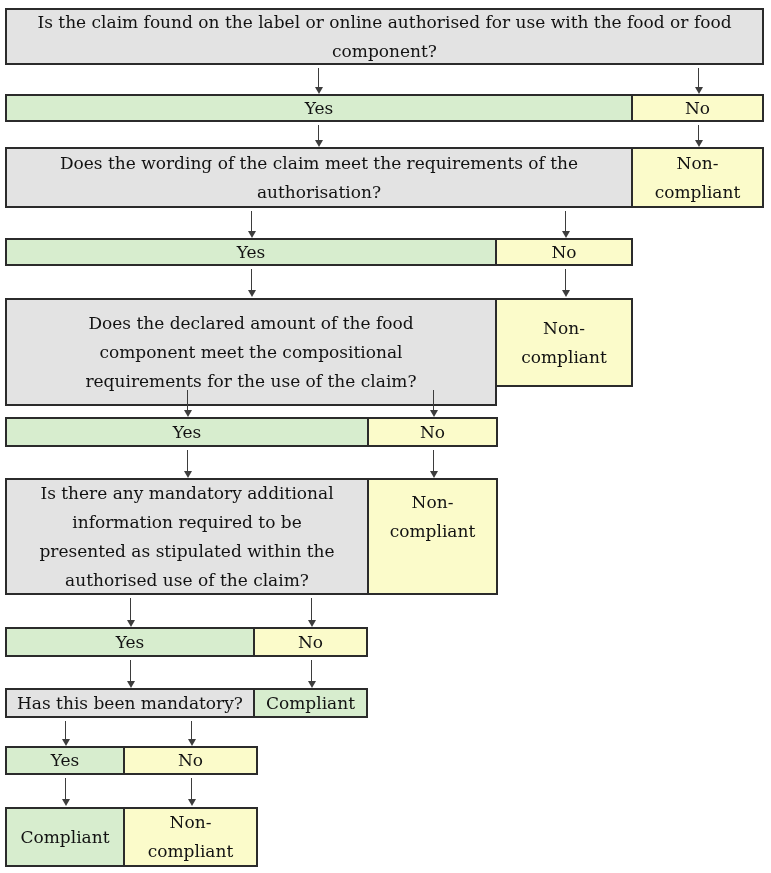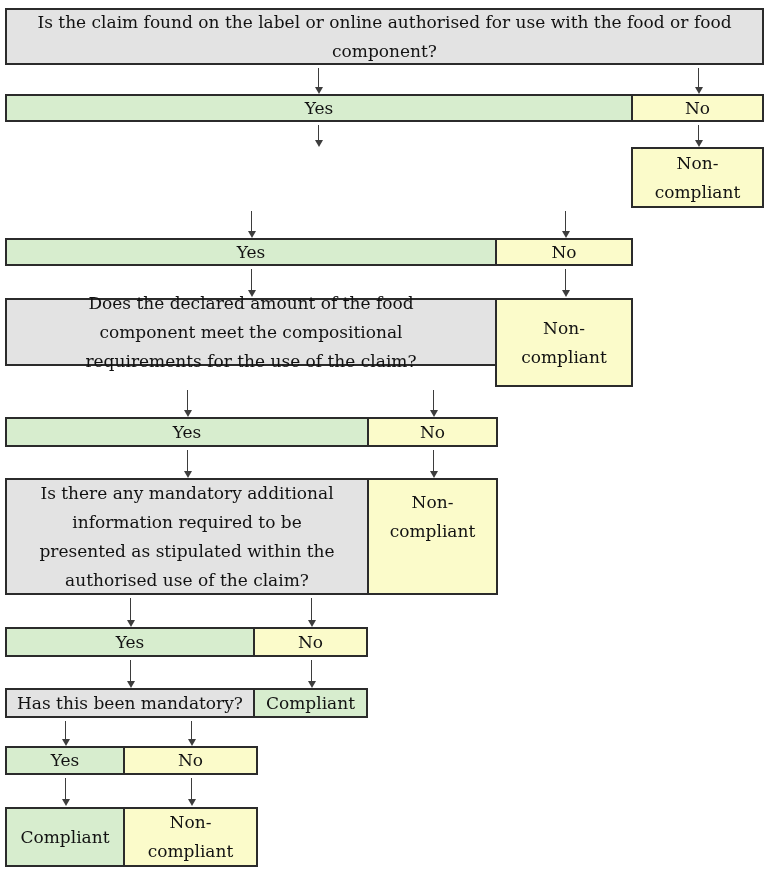--- a/index.html
+++ b/index.html
@@ -73,38 +73,41 @@
   <div class="box yes" style="left:5px; top:94px; width:628px; height:28px;">
     <span>Yes</span>
   </div>
   <div class="box no" style="left:631px; top:94px; width:133px; height:28px;">
     <span>No</span>
   </div>
 
   <div class="arrow" style="left:318px; top:125px; height:16px;"></div>
   <div class="arrow" style="left:698px; top:125px; height:16px;"></div>
 
+  <div class="box q pad-q2" style="left:5px; top:147px; width:628px; height:61px;">
+    <span>Does the wording of the claim meet the requirements of the authorisation?</span>
+  </div>
   <div class="box nc" style="left:631px; top:147px; width:133px; height:61px;">
     <span class="wrap-narrow">Non-compliant</span>
   </div>
 
   <div class="arrow" style="left:251px; top:211px; height:21px;"></div>
   <div class="arrow" style="left:565px; top:211px; height:21px;"></div>
 
   <div class="box yes" style="left:5px; top:238px; width:492px; height:28px;">
     <span>Yes</span>
   </div>
   <div class="box no" style="left:495px; top:238px; width:138px; height:28px;">
     <span>No</span>
   </div>
 
   <div class="arrow" style="left:251px; top:269px; height:22px;"></div>
   <div class="arrow" style="left:565px; top:269px; height:22px;"></div>
 
-  <div class="box q pad-q3" style="left:5px; top:298px; width:492px; height:68px;">
+  <div class="box q pad-q3" style="left:5px; top:298px; width:492px; height:108px;">
     <span>Does the declared amount of the food component meet the compositional requirements for the use of the claim?</span>
   </div>
   <div class="box nc" style="left:495px; top:298px; width:138px; height:89px;">
     <span class="wrap-narrow">Non-compliant</span>
   </div>
 
   <div class="arrow" style="left:187px; top:390px; height:21px;"></div>
   <div class="arrow" style="left:433px; top:390px; height:21px;"></div>
 
   <div class="box yes" style="left:5px; top:417px; width:364px; height:30px;">

